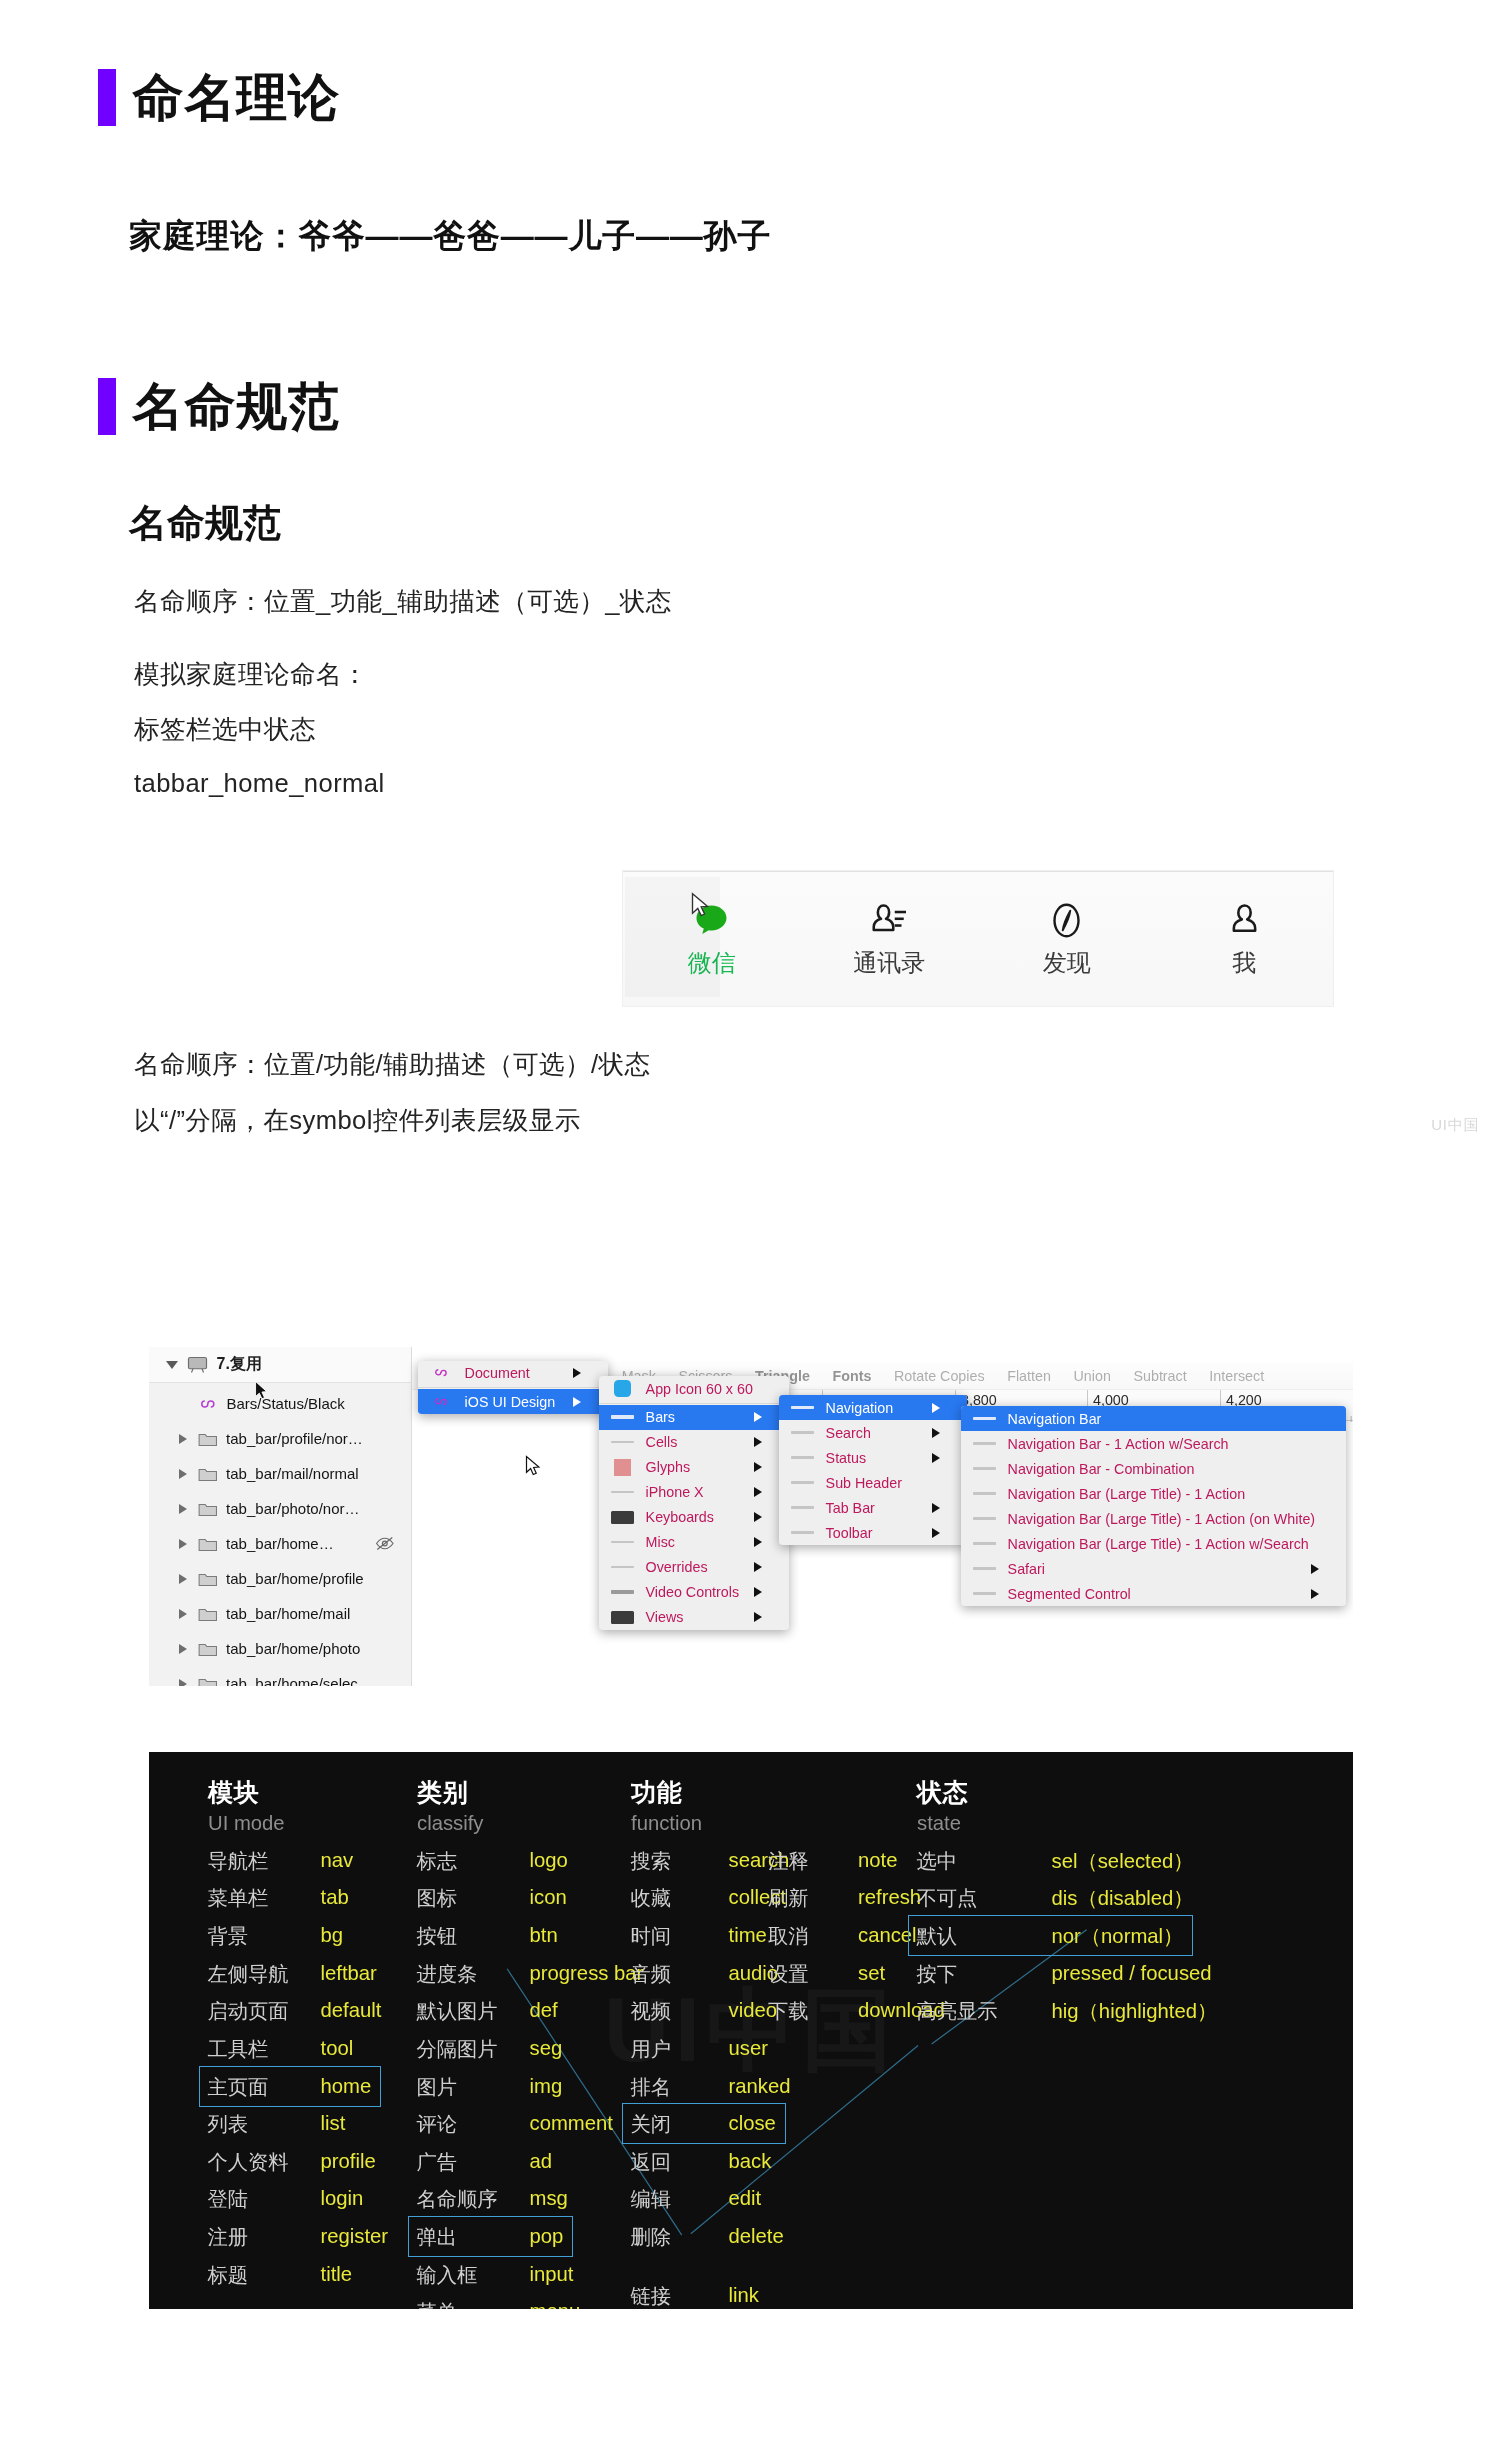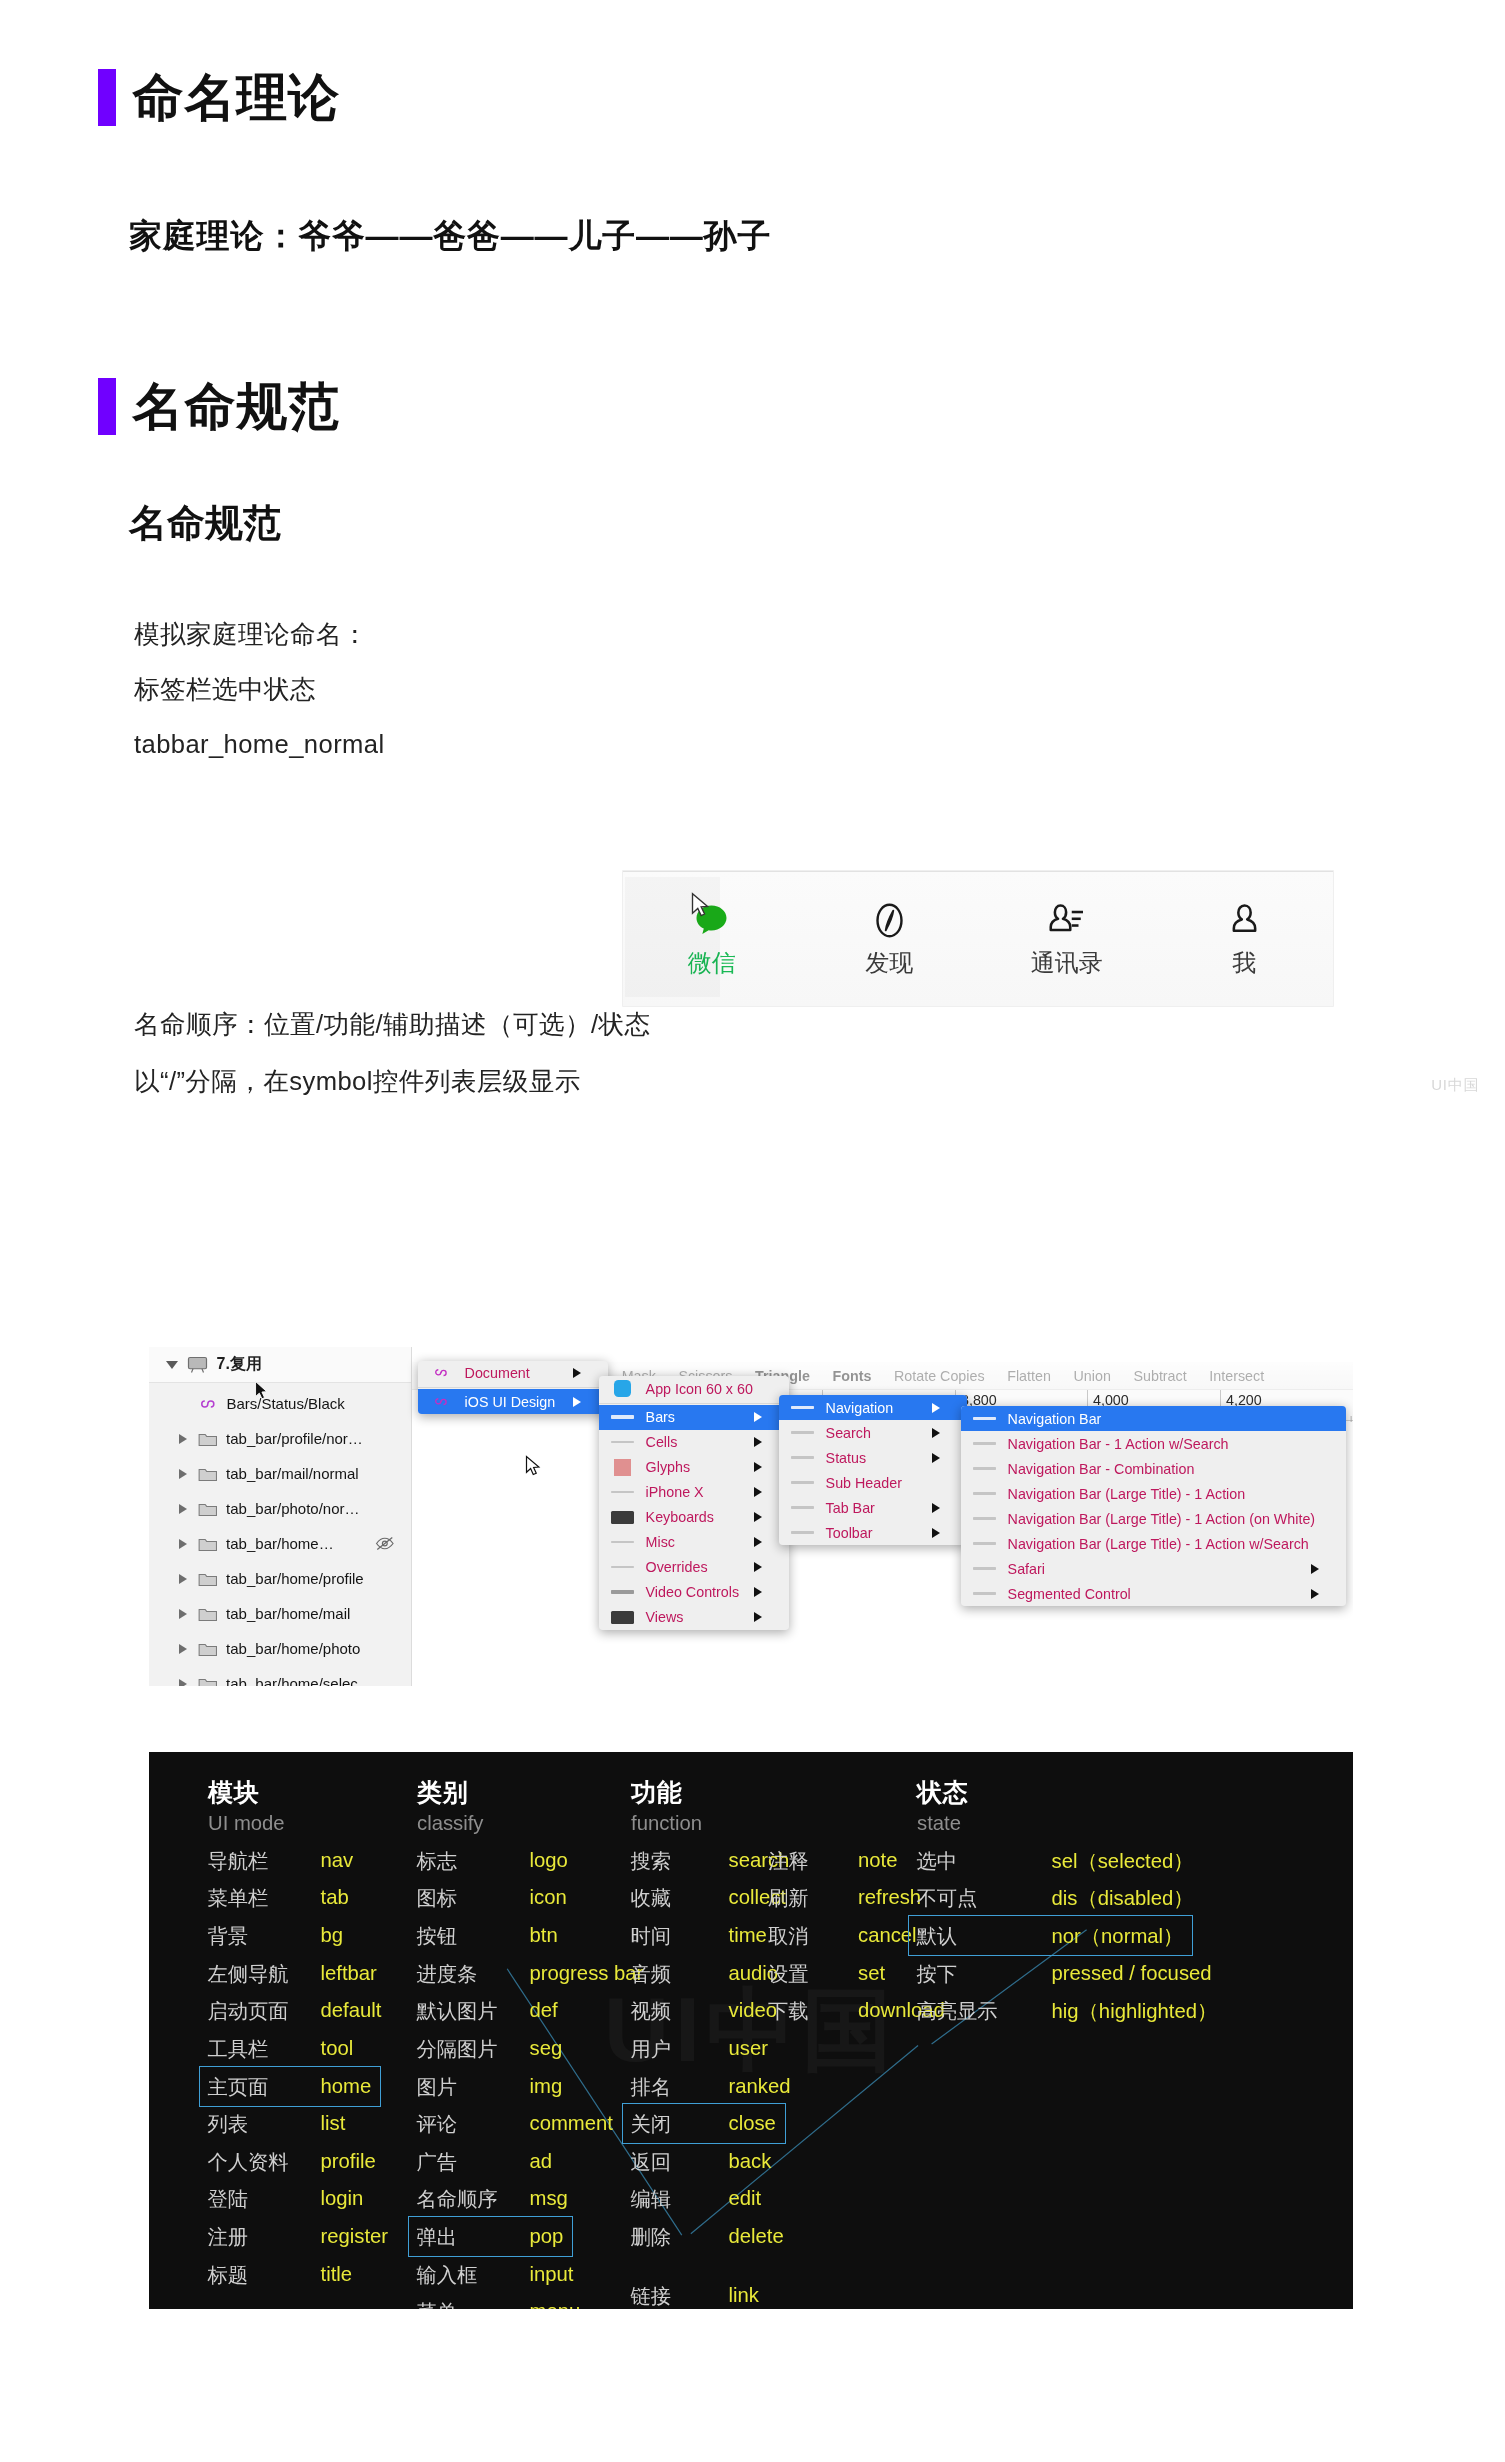--- a/index.html
+++ b/index.html
@@ -124,20 +124,21 @@
 
   <div class="h1-row">
     <div class="h1-bar"></div>
     <div class="h1-text">名命规范</div>
   </div>
 
   <div style="height:66px"></div>
   <div class="h2-text">名命规范</div>
 
   <div style="height:36px"></div>
+  <div class="para">名命顺序：位置_功能_辅助描述（可选）_状态</div>
 
   <div style="height:33px"></div>
   <div class="para">模拟家庭理论命名：</div>
   <div style="height:15px"></div>
   <div class="para">标签栏选中状态</div>
   <div style="height:15px"></div>
   <div class="para">tabbar_home_normal</div>
   <div style="height:15px"></div>
 
   <div class="tabbar-wrap">
@@ -149,42 +150,42 @@
           <svg width="39" height="39" viewBox="0 0 52 52">
               <path d="M26 6c11 0 20 7.4 20 16.6 0 9.2-9 16.6-20 16.6-1.3 0-2.6-.1-3.8-.3l-8.4 5 1.9-7.1C9.6 33.9 6 28.6 6 22.6 6 13.4 15 6 26 6z" fill="#1aad19"></path>
             </svg>
         </div>
         <div class="tab-label">微信</div>
         <div class="cursor-a">
           <svg width="22.6" height="29" viewBox="0 0 30 38">
               <path d="M2 2 L2 28 L9 21.5 L13.5 31 L18 29 L13.5 19.5 L22 19 Z" fill="#fff" stroke="#333" stroke-width="1.8"></path>
             </svg>
         </div>
-      </div>
-
-      <div class="tab-item">
-        <div class="tab-ico">
-          <svg width="39" height="39" viewBox="0 0 52 52">
-            <ellipse cx="26" cy="26" rx="16" ry="21" fill="none" stroke="#1a1a1a" stroke-width="3.2"></ellipse>
-            <path d="M31 13 C26 22 22 31 21 39 C26 30 30 21 31 13Z" fill="none" stroke="#1a1a1a" stroke-width="2.6" stroke-linejoin="round"></path>
-          </svg>
-        </div>
-        <div class="tab-label">发现</div>
       </div>
 
       <div class="tab-item">
         <div class="tab-ico">
           <svg width="41" height="39" viewBox="0 0 54 52">
             <path d="M19 6c4.5 0 7.5 4 7.5 9 0 4.2-2 7.4-4.2 8.7 5.6 1.6 9.7 5.6 9.7 11.1v3.8H6v-3.8c0-5.5 4.1-9.5 9.7-11.1C13.5 22.4 11.5 19.2 11.5 15c0-5 3-9 7.5-9z" fill="none" stroke="#1a1a1a" stroke-width="3.4" stroke-linejoin="round"></path>
             <rect x="34" y="13" width="15" height="3.4" fill="#1a1a1a"></rect>
             <rect x="34" y="22" width="12" height="3.4" fill="#1a1a1a"></rect>
             <rect x="34" y="31" width="9" height="3.4" fill="#1a1a1a"></rect>
           </svg>
         </div>
         <div class="tab-label">通讯录</div>
+      </div>
+
+      <div class="tab-item">
+        <div class="tab-ico">
+          <svg width="39" height="39" viewBox="0 0 52 52">
+            <ellipse cx="26" cy="26" rx="16" ry="21" fill="none" stroke="#1a1a1a" stroke-width="3.2"></ellipse>
+            <path d="M31 13 C26 22 22 31 21 39 C26 30 30 21 31 13Z" fill="none" stroke="#1a1a1a" stroke-width="2.6" stroke-linejoin="round"></path>
+          </svg>
+        </div>
+        <div class="tab-label">发现</div>
       </div>
 
       <div class="tab-item">
         <div class="tab-ico">
           <svg width="39" height="39" viewBox="0 0 52 52">
             <path d="M26 6c5 0 8.2 4.2 8.2 9.4 0 4.4-2.2 7.8-4.6 9.2 6.1 1.7 10.6 5.9 10.6 11.7v3.4H11.8v-3.4c0-5.8 4.5-10 10.6-11.7-2.4-1.4-4.6-4.8-4.6-9.2C17.8 10.2 21 6 26 6z" fill="none" stroke="#1a1a1a" stroke-width="3.4" stroke-linejoin="round"></path>
           </svg>
         </div>
         <div class="tab-label">我</div>
       </div>

